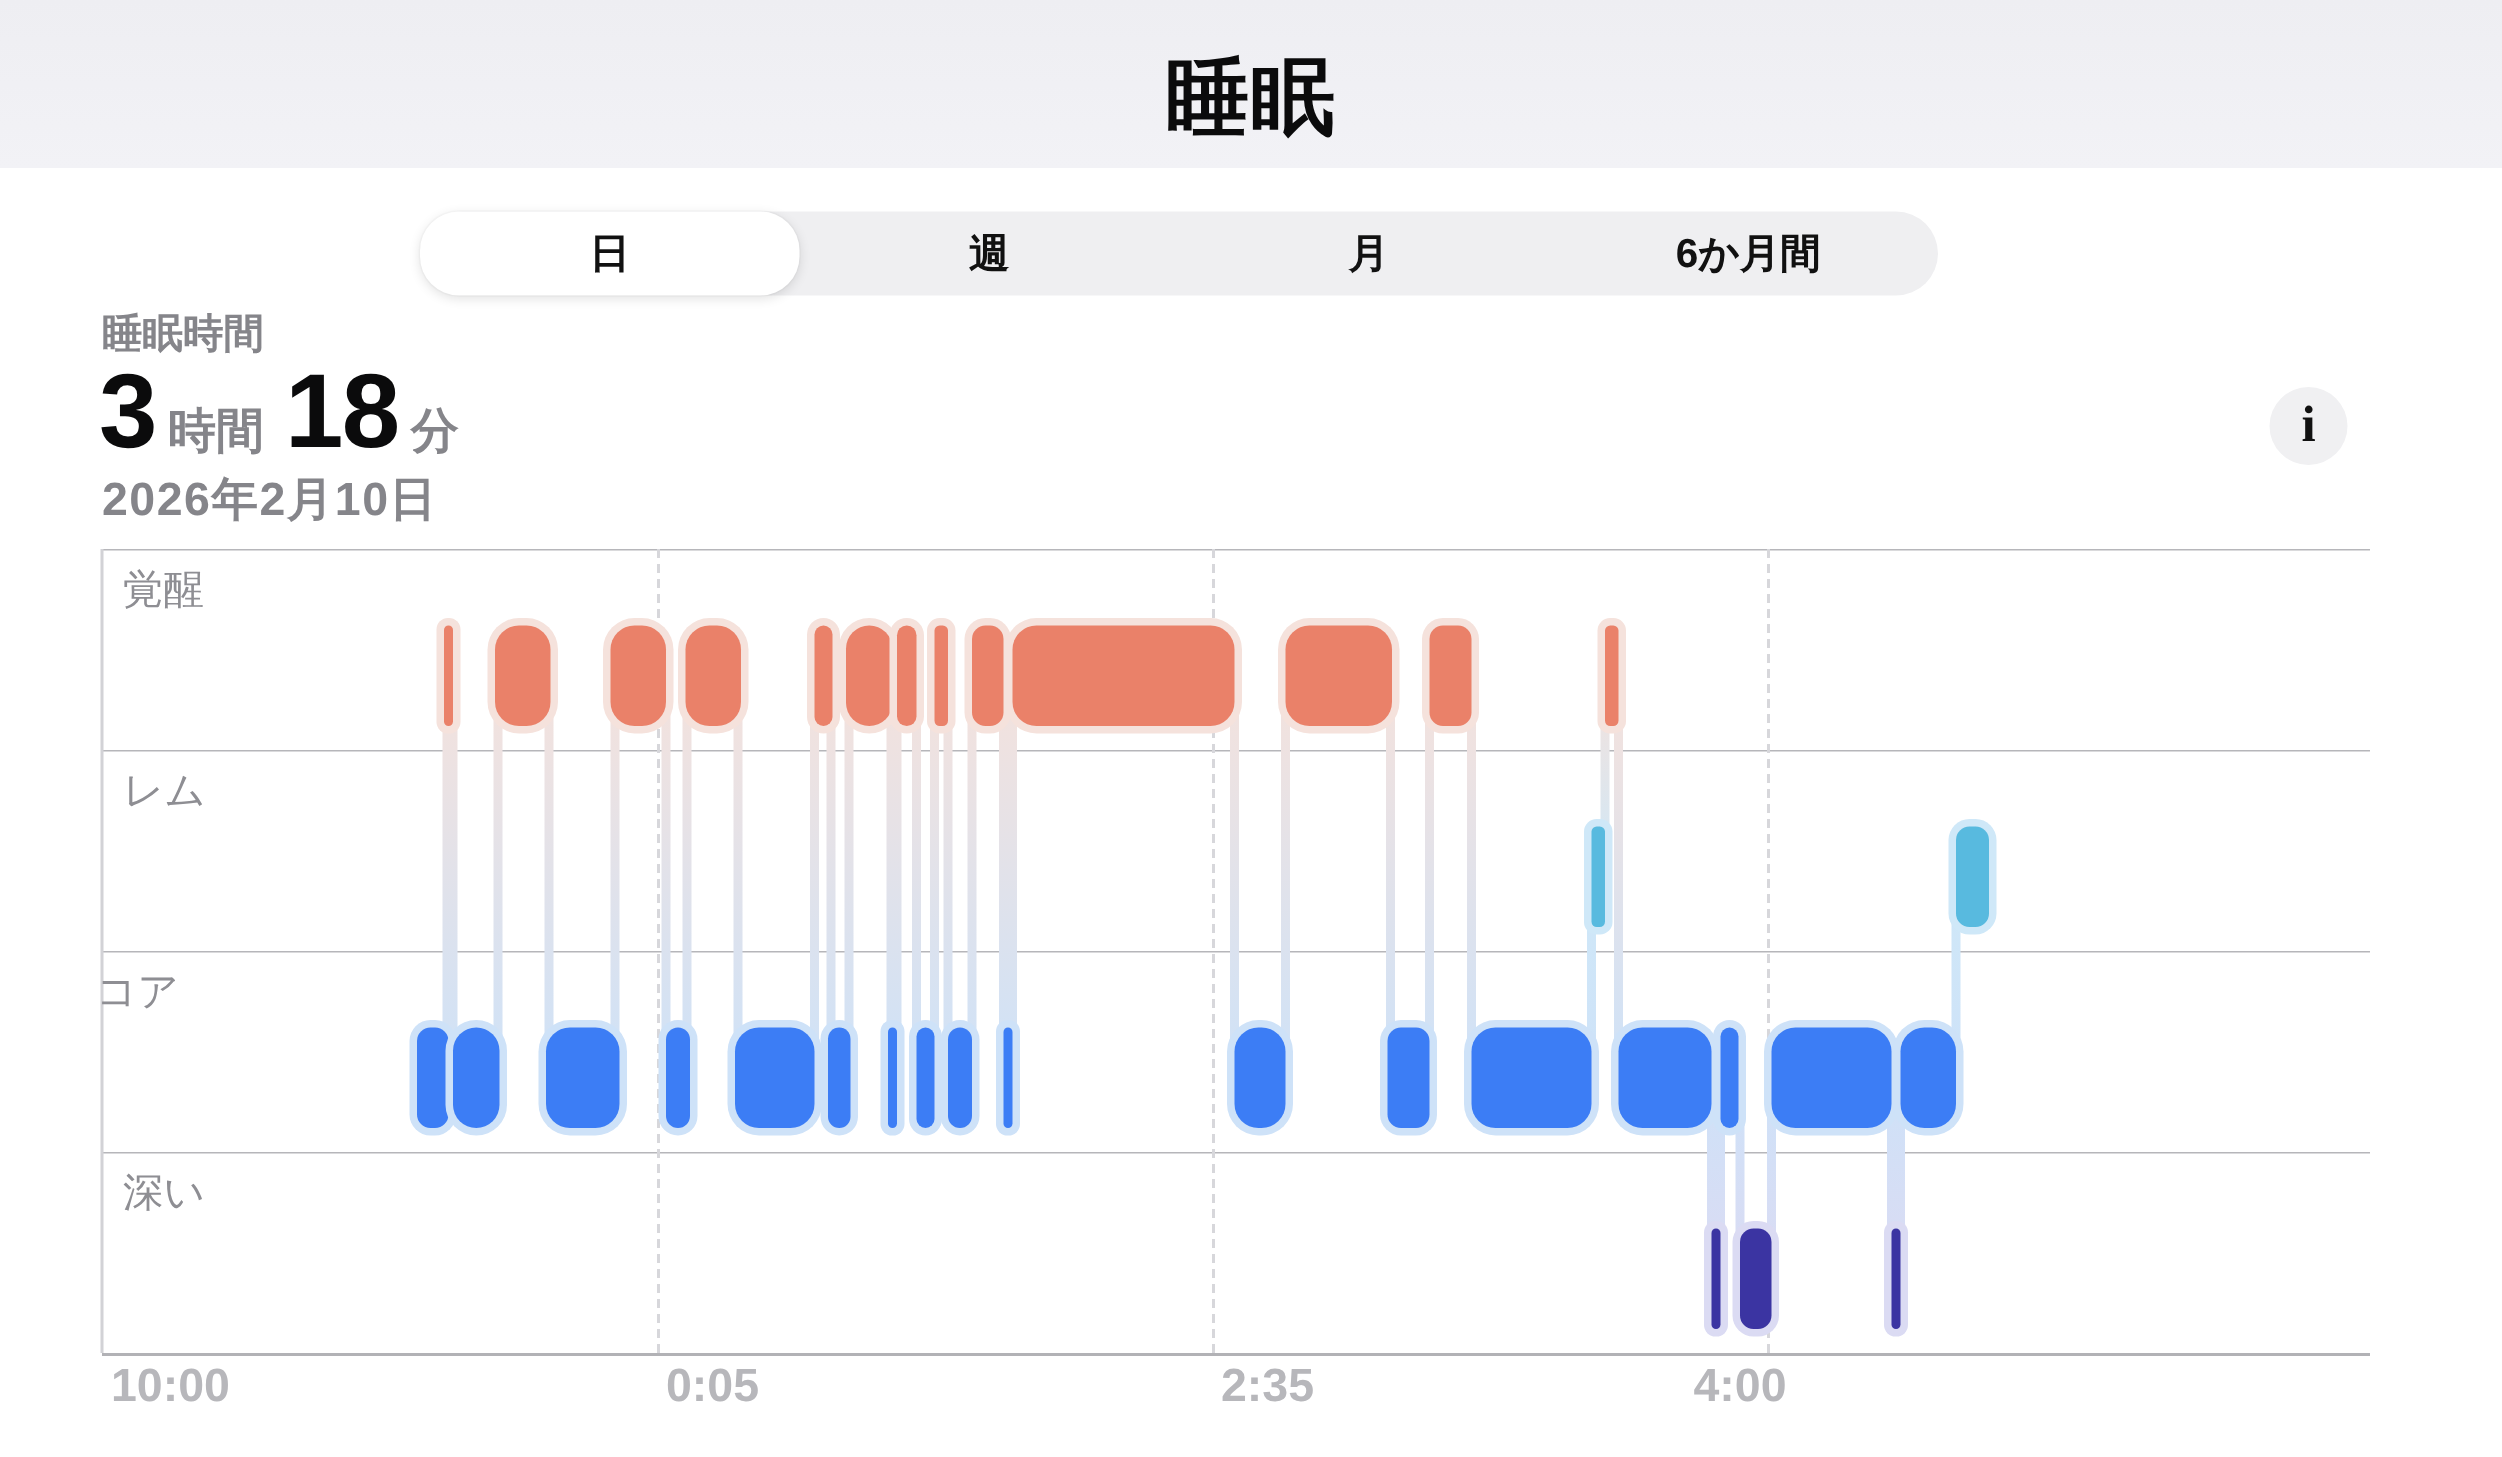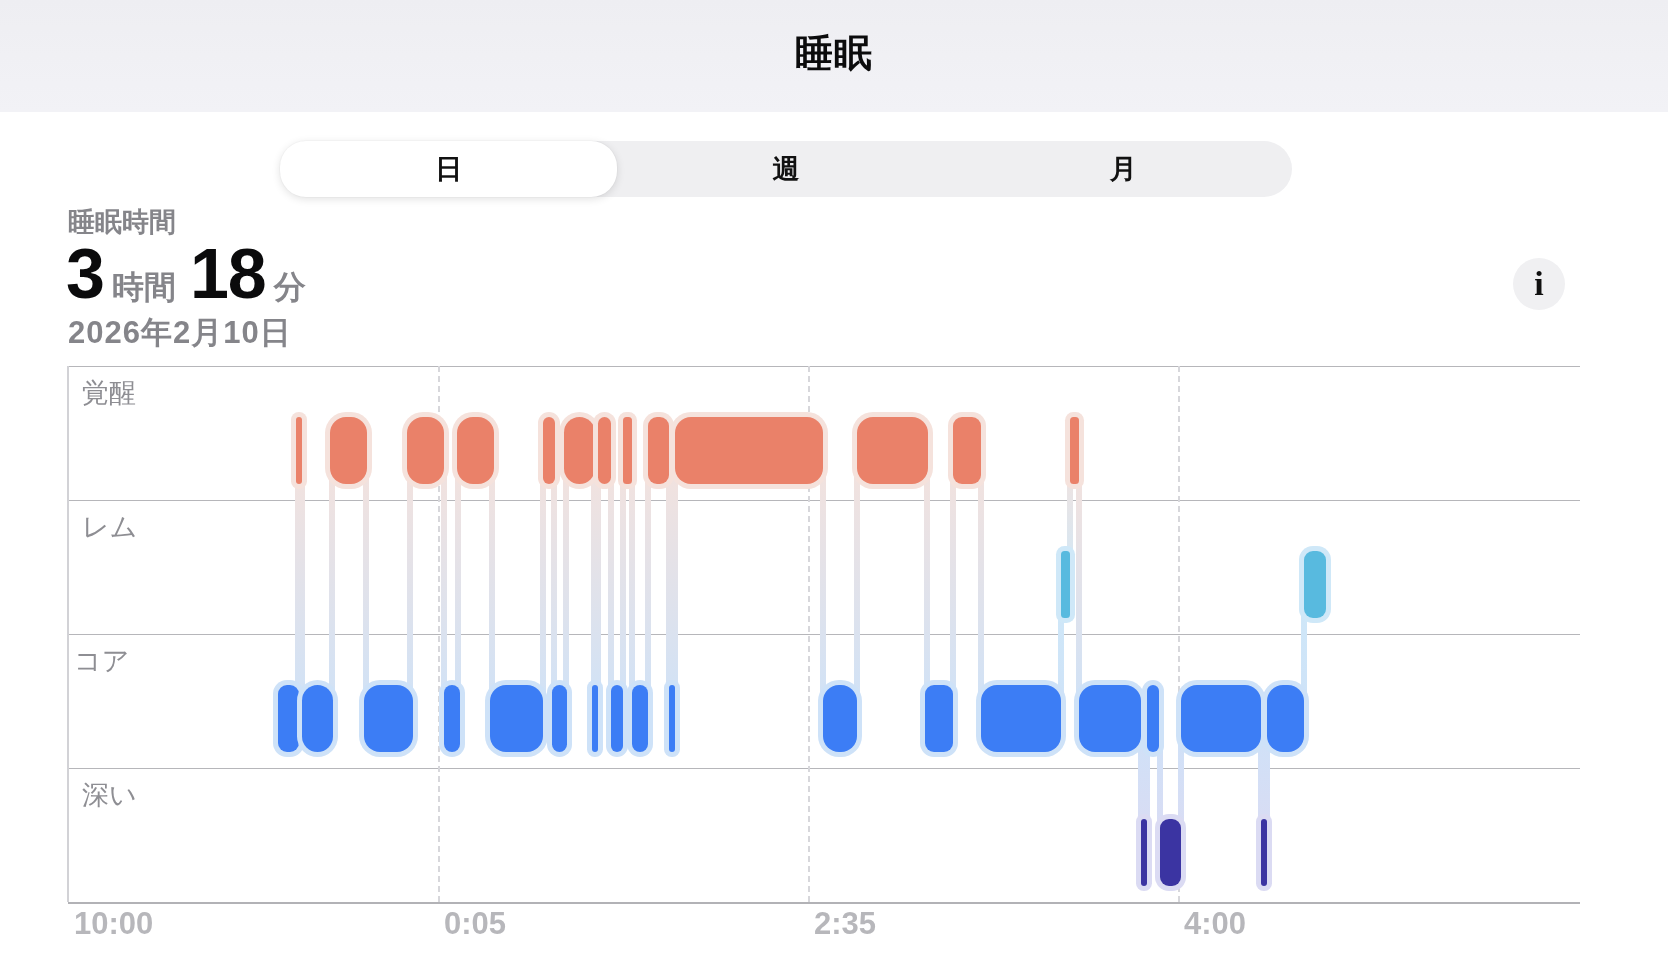--- a/index.html
+++ b/index.html
@@ -8,21 +8,21 @@
     font-family:"Liberation Sans","DejaVu Sans",sans-serif;
     background:#ffffff; position:relative;
   }
   
   .header-band {
     position:absolute; left:0; top:0; width:1668px; height:112px;
     background:linear-gradient(#eeeef2,#f2f2f6);
   }
   .page-title {
     position:absolute; left:0; top:28px; width:1668px;
-    text-align:center; font-size:38px; font-weight:700; color:#0b0b0c;
+    text-align:center; font-size:56px; font-weight:700; color:#0b0b0c;
     letter-spacing:1px;
   }
   
   .seg-control {
     position:absolute; left:280px; top:141px; width:1012px; height:56px;
     background:#efeff1; border-radius:28px; display:flex;
   }
   .seg-item {
     flex:1 1 0; display:flex; align-items:center; justify-content:center;
     font-size:27px; font-weight:600; color:#111; cursor:pointer;
@@ -81,20 +81,23 @@
 
 <div class="seg-control">
   <div class="seg-item selected">
     <span>日</span>
   </div>
   <div class="seg-item">
     <span>週</span>
   </div>
   <div class="seg-item">
     <span>月</span>
+  </div>
+  <div class="seg-item">
+    <span>6か月間</span>
   </div>
 </div>
 
 <div class="summary-label">睡眠時間</div>
 
 <div class="summary-value">
   <span class="big-num">3</span>
   <span class="unit">時間</span>
   <span class="big-num">18</span>
   <span class="unit">分</span>
@@ -112,24 +115,24 @@
     <div class="grid-h" style="left: 68px; top: 634px; width: 1512px;"></div>
     <div class="grid-h" style="left: 68px; top: 768px; width: 1512px;"></div>
     <div class="grid-h bottom" style="left: 68px; top: 902px; width: 1512px;"></div>
     <div class="grid-v-solid" style="left: 67px; top: 366px; height: 536px;"></div>
     <div class="axis-label" style="left: 74px; top: 906px;">10:00</div>
     <div class="grid-v-dash" style="left: 438px; top: 366px; height: 536px;"></div>
     <div class="axis-label" style="left: 444px; top: 906px;">0:05</div>
     <div class="grid-v-dash" style="left: 808px; top: 366px; height: 536px;"></div>
     <div class="axis-label" style="left: 814px; top: 906px;">2:35</div>
     <div class="grid-v-dash" style="left: 1178px; top: 366px; height: 536px;"></div>
-    <div class="axis-label" style="left: 1184px; top: 906px;">4:00</div>
+    <div class="axis-label" style="left: 1129px; top: 906px;">4:00</div>
     <div class="row-label" style="left: 82px; top: 375px;">覚醒</div>
     <div class="row-label" style="left: 82px; top: 509px;">レム</div>
-    <div class="row-label" style="left: 74px; top: 643px;">コア</div>
+    <div class="row-label" style="left: 64px; top: 643px;">コア</div>
     <div class="row-label" style="left: 82px; top: 777px;">深い</div>
     <div class="connector" style="left: 294.708px; top: 450.5px; width: 6px; height: 268px; background: linear-gradient(rgb(245, 226, 220), rgb(206, 226, 248));"></div>
     <div class="connector" style="left: 299.333px; top: 450.5px; width: 6px; height: 268px; background: linear-gradient(rgb(245, 226, 220), rgb(206, 226, 248));"></div>
     <div class="connector" style="left: 328.625px; top: 450.5px; width: 6px; height: 268px; background: linear-gradient(rgb(245, 226, 220), rgb(206, 226, 248));"></div>
     <div class="connector" style="left: 362.542px; top: 450.5px; width: 6px; height: 268px; background: linear-gradient(rgb(245, 226, 220), rgb(206, 226, 248));"></div>
     <div class="connector" style="left: 407.25px; top: 450.5px; width: 6px; height: 268px; background: linear-gradient(rgb(245, 226, 220), rgb(206, 226, 248));"></div>
     <div class="connector" style="left: 441.167px; top: 450.5px; width: 6px; height: 268px; background: linear-gradient(rgb(245, 226, 220), rgb(206, 226, 248));"></div>
     <div class="connector" style="left: 455.042px; top: 450.5px; width: 6px; height: 268px; background: linear-gradient(rgb(245, 226, 220), rgb(206, 226, 248));"></div>
     <div class="connector" style="left: 488.958px; top: 450.5px; width: 6px; height: 268px; background: linear-gradient(rgb(245, 226, 220), rgb(206, 226, 248));"></div>
     <div class="connector" style="left: 539.833px; top: 450.5px; width: 6px; height: 268px; background: linear-gradient(rgb(245, 226, 220), rgb(206, 226, 248));"></div>

